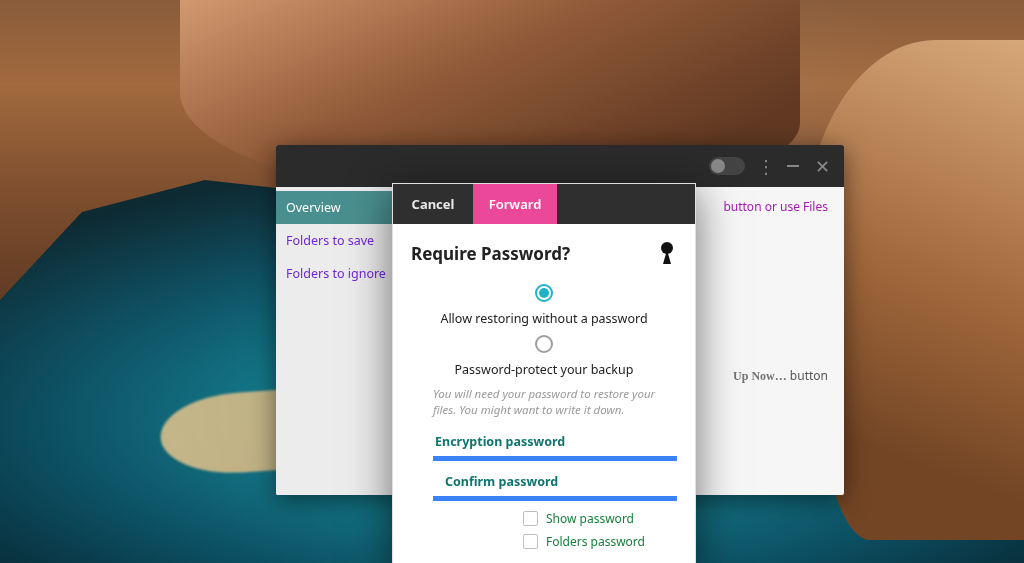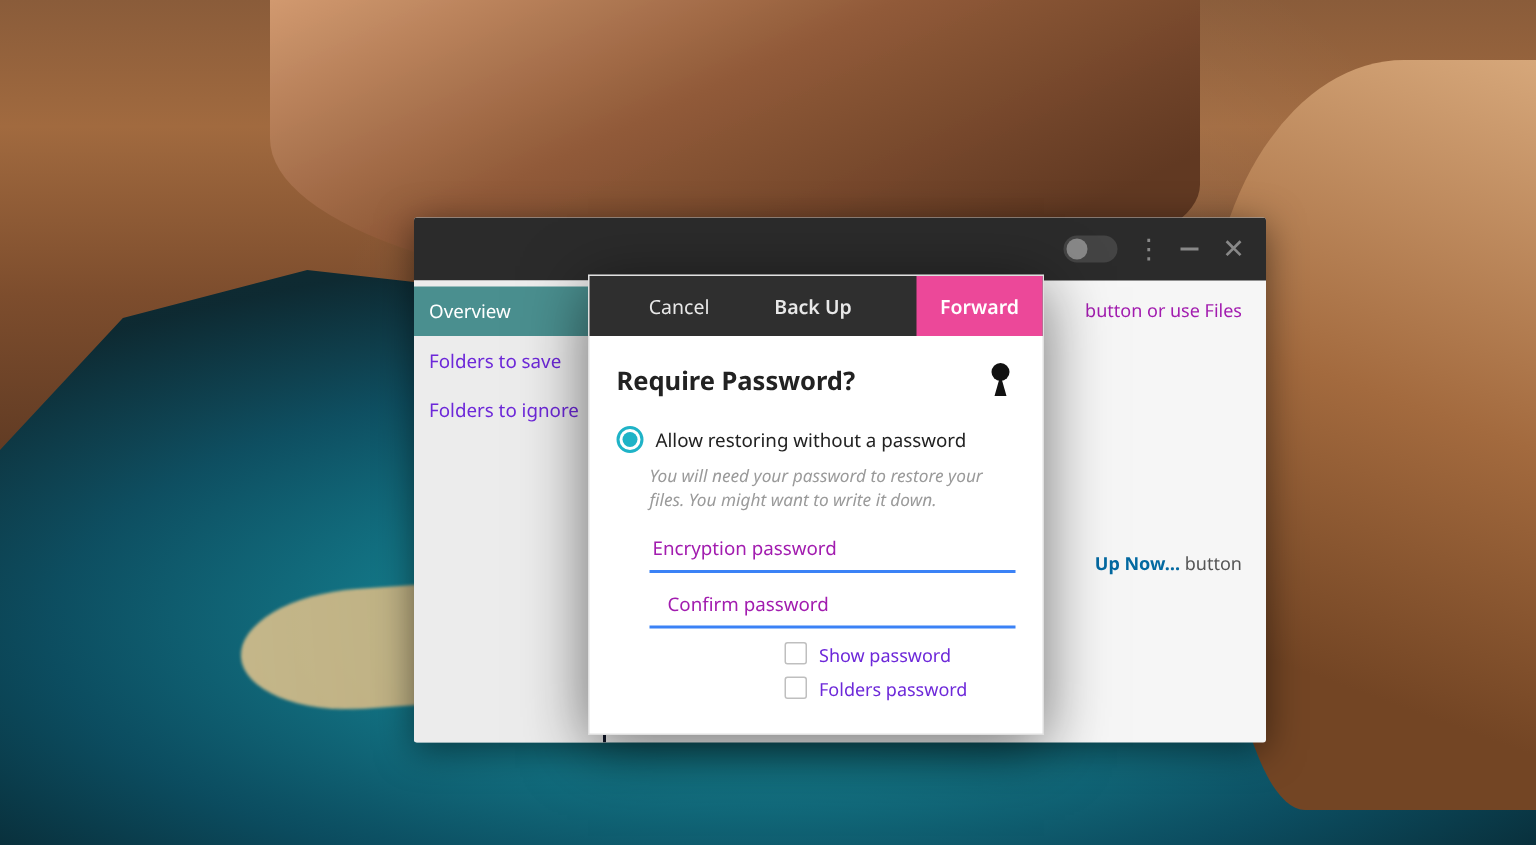--- a/index.html
+++ b/index.html
@@ -124,21 +124,21 @@
     font-size: 12px;
     line-height: 1.4;
     max-width: 150px;
   }
   .main-pane .hint-mid {
     position: absolute;
     right: 16px; top: 180px;
     font-size: 12px;
     color: #555;
   }
-  .main-pane .hint-mid b { color:#0369a1; }
+  .main-pane .hint-mid b { color:#737373;font-family:Liberation Serif, serif; }
 
   
   .modal {
     position: absolute;
     left: 392px;
     top: 183px;
     width: 302px;
     background: #ffffff;
     border: 1px solid rgba(0,0,0,0.12);
     box-shadow: 0 8px 40px rgba(0,0,0,0.55);
@@ -148,23 +148,24 @@
   }
   .modal-header {
     display: flex;
     align-items: stretch;
     height: 40px;
     background: #2f2f2f;
     color: #e8e8e8;
   }
   .mh-cancel {
     flex: 0 0 80px;
-    display:flex; align-items:center; justify-content:flex-end;
+    display:flex; align-items:center; justify-content:center;
     font-size: 13px;
     cursor: pointer;
+    font-weight: bold;
   }
   .mh-title {
     flex: 1;
     display:flex; align-items:center; justify-content:center;
     font-size: 13px;
     font-weight: 600;
   }
   .mh-forward {
     flex: 0 0 84px;
     display:flex; align-items:center; justify-content:center;
@@ -175,45 +176,46 @@
     cursor: pointer;
   }
 
   .modal-body { padding: 16px 18px 18px; }
 
   .q-row { display:flex; align-items:center; justify-content:space-between; }
   .q-title { font-size: 17px; font-weight: 700; color:#222; }
   .keyhole svg { display:block; }
 
   .radio-group { margin-top: 14px; }
-  .radio-row { display:flex; align-items:center; gap:8px; padding:4px 0; cursor:pointer; }
+  .radio-row { display:flex; align-items:center; gap:8px; padding:4px 0; cursor:pointer;flex-direction:column; }
   .radio {
     width:14px; height:14px; border-radius:50%;
     border:2px solid #9e9e9e; position:relative; flex:none;
   }
   .radio.checked { border-color:#1fb3c7; }
   .radio.checked::after{
     content:""; position:absolute; inset:2px;
     background:#1fb3c7; border-radius:50%;
   }
   .radio-label { font-size:12.5px; color:#222; }
 
   .pw-section { margin-left: 22px; margin-top: 4px; color:#9a9a9a; }
   .pw-hint { font-size:11.5px; font-style: italic; line-height:1.35; margin-bottom:10px; }
   .pw-field {
     border: none;
-    border-bottom: 2px solid #3b82f6;
+    border-bottom: 5px solid #3b82f6;
     padding: 6px 2px;
     font-size: 12.5px;
-    color:#a21caf;
+    color:#0f766e;
     margin-bottom: 6px;
+    font-weight: bold;
   }
   .pw-field.indent { padding-left: 12px; }
 
-  .chk-row { display:flex; align-items:flex-start; gap:8px; margin-left: 90px; padding:3px 0; color:#6d28d9; }
+  .chk-row { display:flex; align-items:center; gap:8px; margin-left: 90px; padding:3px 0; color:#15803d; }
   .chk {
     width:13px; height:13px; border:1.5px solid #bfbfbf; border-radius:2px; flex:none;
   }
   .chk-label { font-size:12px; }
 </style>
 </head>
 <body>
 
 <div class="desktop">
   <div class="river"></div>
@@ -250,23 +252,20 @@
       </div>
     </div>
   </div>
 </div>
 
 <div class="modal">
   <div class="modal-header">
     <div class="mh-cancel">
       <span>Cancel</span>
     </div>
-    <div class="mh-title">
-      <span>Back Up</span>
-    </div>
     <div class="mh-forward">
       <span>Forward</span>
     </div>
   </div>
 
   <div class="modal-body">
     <div class="q-row">
       <div class="q-title">Require Password?</div>
       <div class="keyhole">
         <svg width="20" height="26" viewBox="0 0 20 26">
@@ -274,20 +273,24 @@
           <path d="M10 10 L14 24 L6 24 Z" fill="#111"></path>
         </svg>
       </div>
     </div>
 
     <div class="radio-group">
       <div class="radio-row">
         <span class="radio checked"></span>
         <span class="radio-label">Allow restoring without a password</span>
       </div>
+      <div class="radio-row">
+        <span class="radio"></span>
+        <span class="radio-label">Password-protect your backup</span>
+      </div>
     </div>
 
     <div class="pw-section">
       <div class="pw-hint">You will need your password to restore your files. You might want to write it down.</div>
       <div class="pw-field">Encryption password</div>
       <div class="pw-field indent">Confirm password</div>
 
       <div class="chk-row">
         <span class="chk"></span>
         <span class="chk-label">Show password</span>

